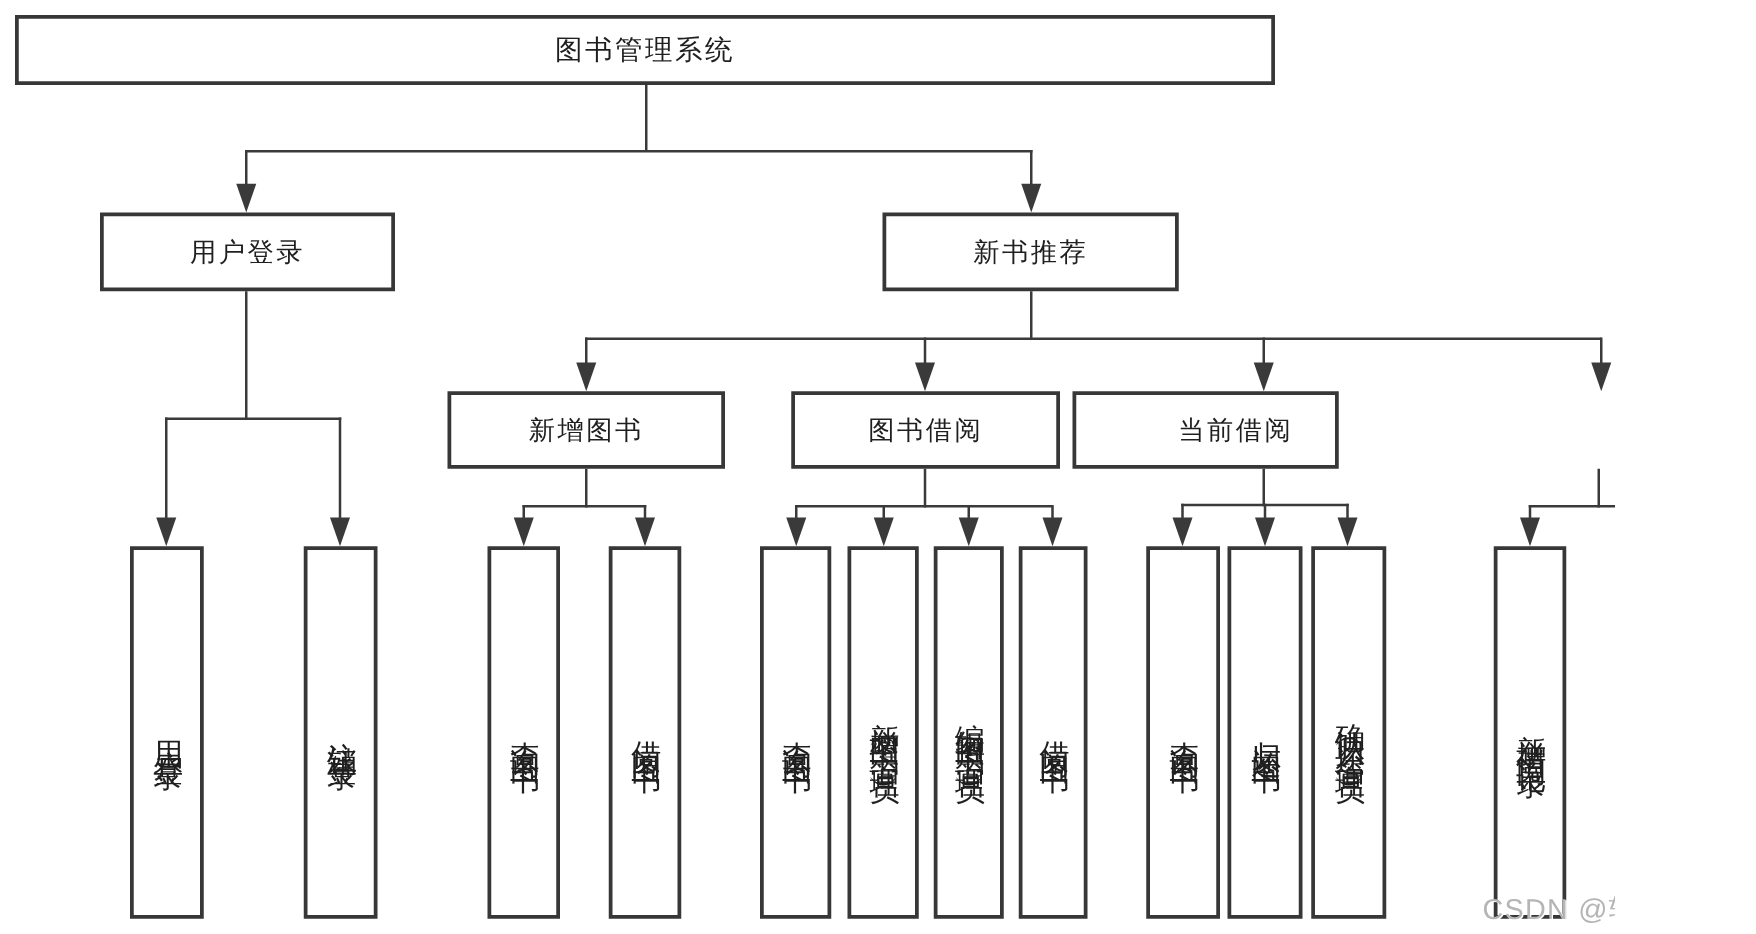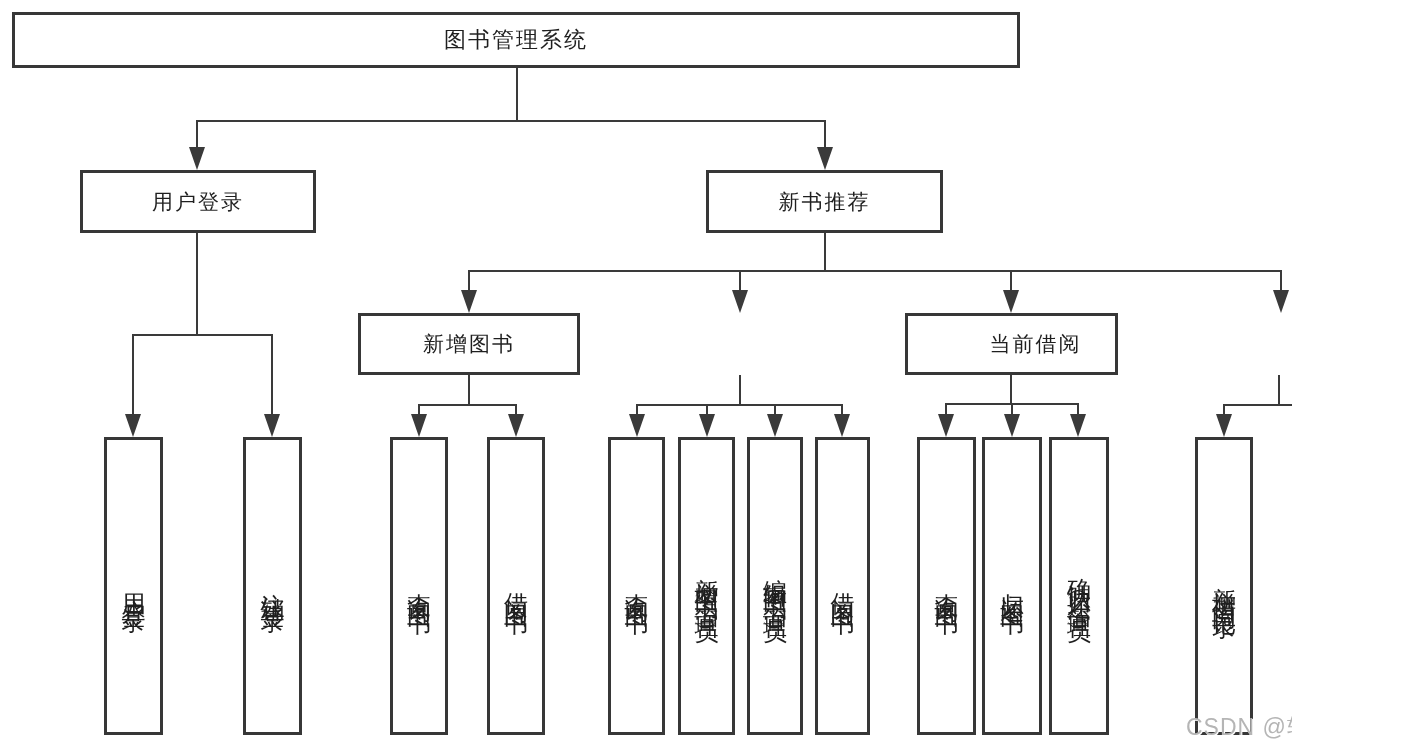--- a/index.html
+++ b/index.html
@@ -96,21 +96,22 @@
   <div class="vline" style="left:468px;  top:270px; height:22px;"></div>
   <div class="vline" style="left:739px;  top:270px; height:22px;"></div>
   <div class="vline" style="left:1010px; top:270px; height:22px;"></div>
   <div class="vline" style="left:1280px; top:270px; height:22px;"></div>
   <div class="arrow" style="left:461px;  top:290px;"></div>
   <div class="arrow" style="left:732px;  top:290px;"></div>
   <div class="arrow" style="left:1003px; top:290px;"></div>
   <div class="arrow" style="left:1273px; top:290px;"></div>
 
   <div class="node" style="left:358px;  top:313px; width:222px; height:62px;">新增图书</div>
-  <div class="node" style="left:905px;  top:313px; width:213px; height:62px;padding-left:48px;">当前借阅</div>
+  <div class="node" style="left:633px;  top:313px; width:215px; height:62px;">图书借阅</div>
+  <div class="node" style="left:858px;  top:313px; width:213px; height:62px;padding-left:48px;">当前借阅</div>
 
   <div class="vline" style="left:468px; top:375px; height:31px;"></div>
   <div class="hline" style="left:418px; top:404px; width:99px;"></div>
   <div class="vline" style="left:418px; top:404px; height:13px;"></div>
   <div class="vline" style="left:515px; top:404px; height:13px;"></div>
   <div class="arrow" style="left:411px; top:414px;"></div>
   <div class="arrow" style="left:508px; top:414px;"></div>
 
   <div class="vline" style="left:739px; top:375px; height:31px;"></div>
   <div class="hline" style="left:636px; top:404px; width:206px;"></div>

